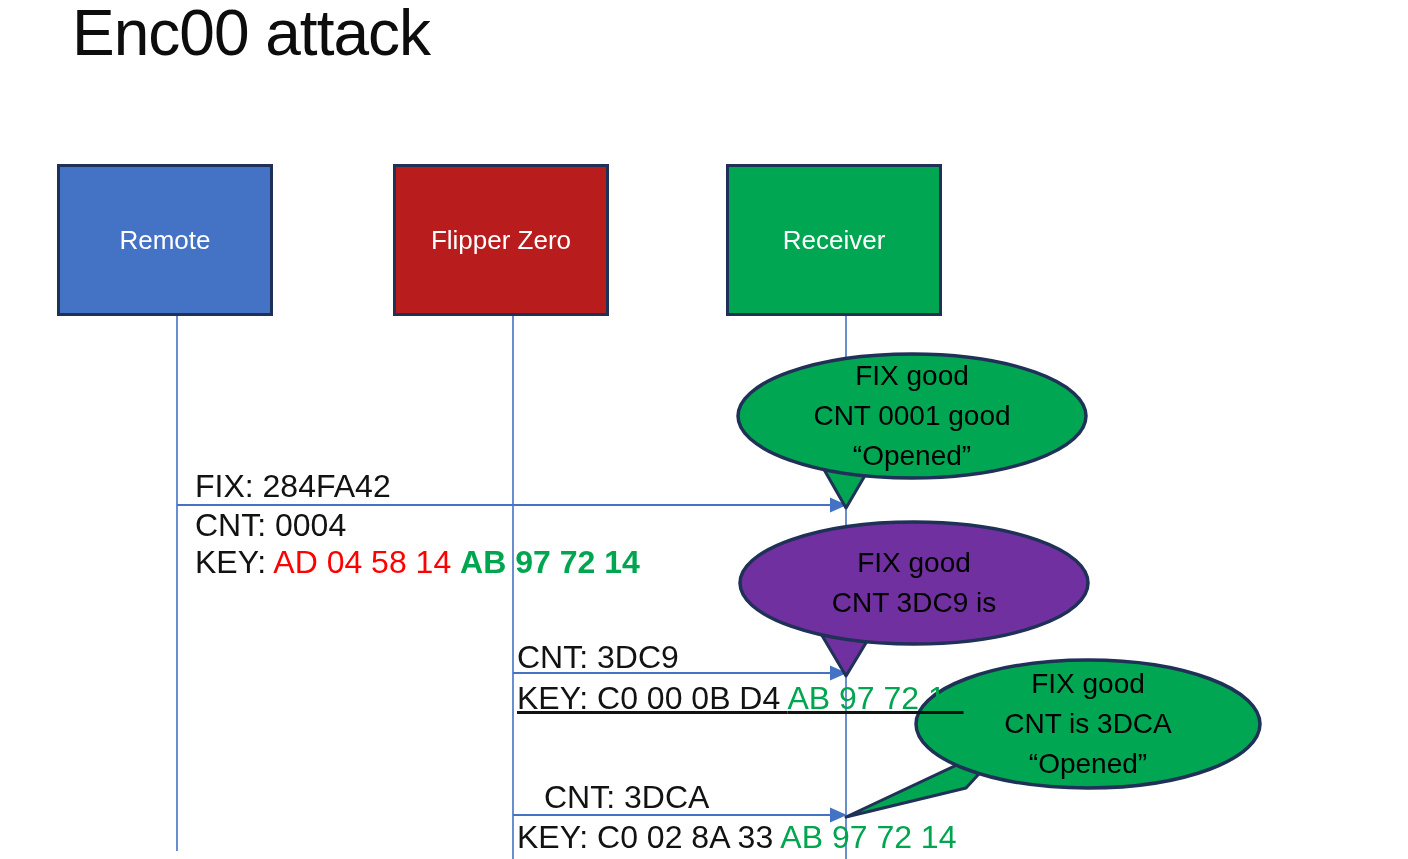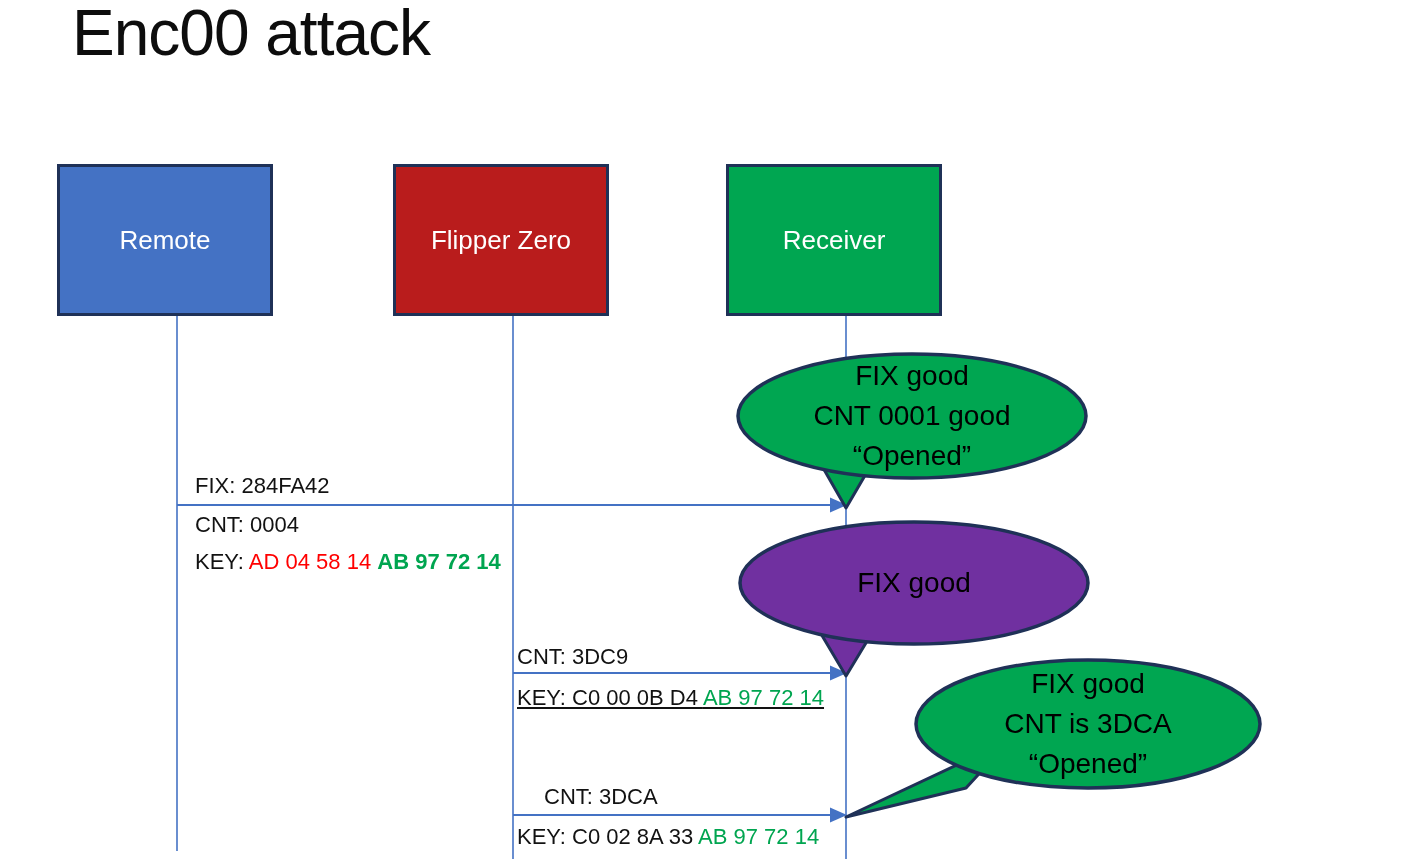--- a/index.html
+++ b/index.html
@@ -21,21 +21,21 @@
     box-sizing:border-box;border:3px solid #1f3157;
     display:flex;align-items:center;justify-content:center;
     color:#ffffff;font-size:26px;
   }
   .actor-remote{left:57px;}
   .actor-flipper{left:393px;}
   .actor-receiver{left:726px;}
   .overlay{position:absolute;left:0;top:0;}
   .msg{
     position:absolute;white-space:nowrap;
-    font-size:22px;line-height:32px;color:#121212;
+    font-size:32px;line-height:32px;color:#121212;
   }
   .red-part{font-weight:400;}
   .green-bold{font-weight:700;}
   .callout-text{
     position:absolute;display:flex;flex-direction:column;
     align-items:center;justify-content:center;
     color:#000000;font-size:28px;line-height:40px;
     text-align:center;white-space:nowrap;
   }
   .ct1{left:738px;top:354px;width:348px;height:124px;}
@@ -100,20 +100,21 @@
     <span>KEY: C0 02 8A 33 </span><span style="color: rgb(0, 165, 80);">AB 97 72 14</span>
   </div>
 
   <div class="callout-text ct1">
     <div>FIX good</div>
     <div>CNT 0001 good</div>
     <div>“Opened”</div>
   </div>
   <div class="callout-text ct2">
     <div>FIX good</div>
+    <div>CNT 3DC9 is</div>
   </div>
   <div class="callout-text ct3">
     <div>FIX good</div>
     <div>CNT is 3DCA</div>
     <div>“Opened”</div>
   </div>
 
 </div>
 
 </body></html>

